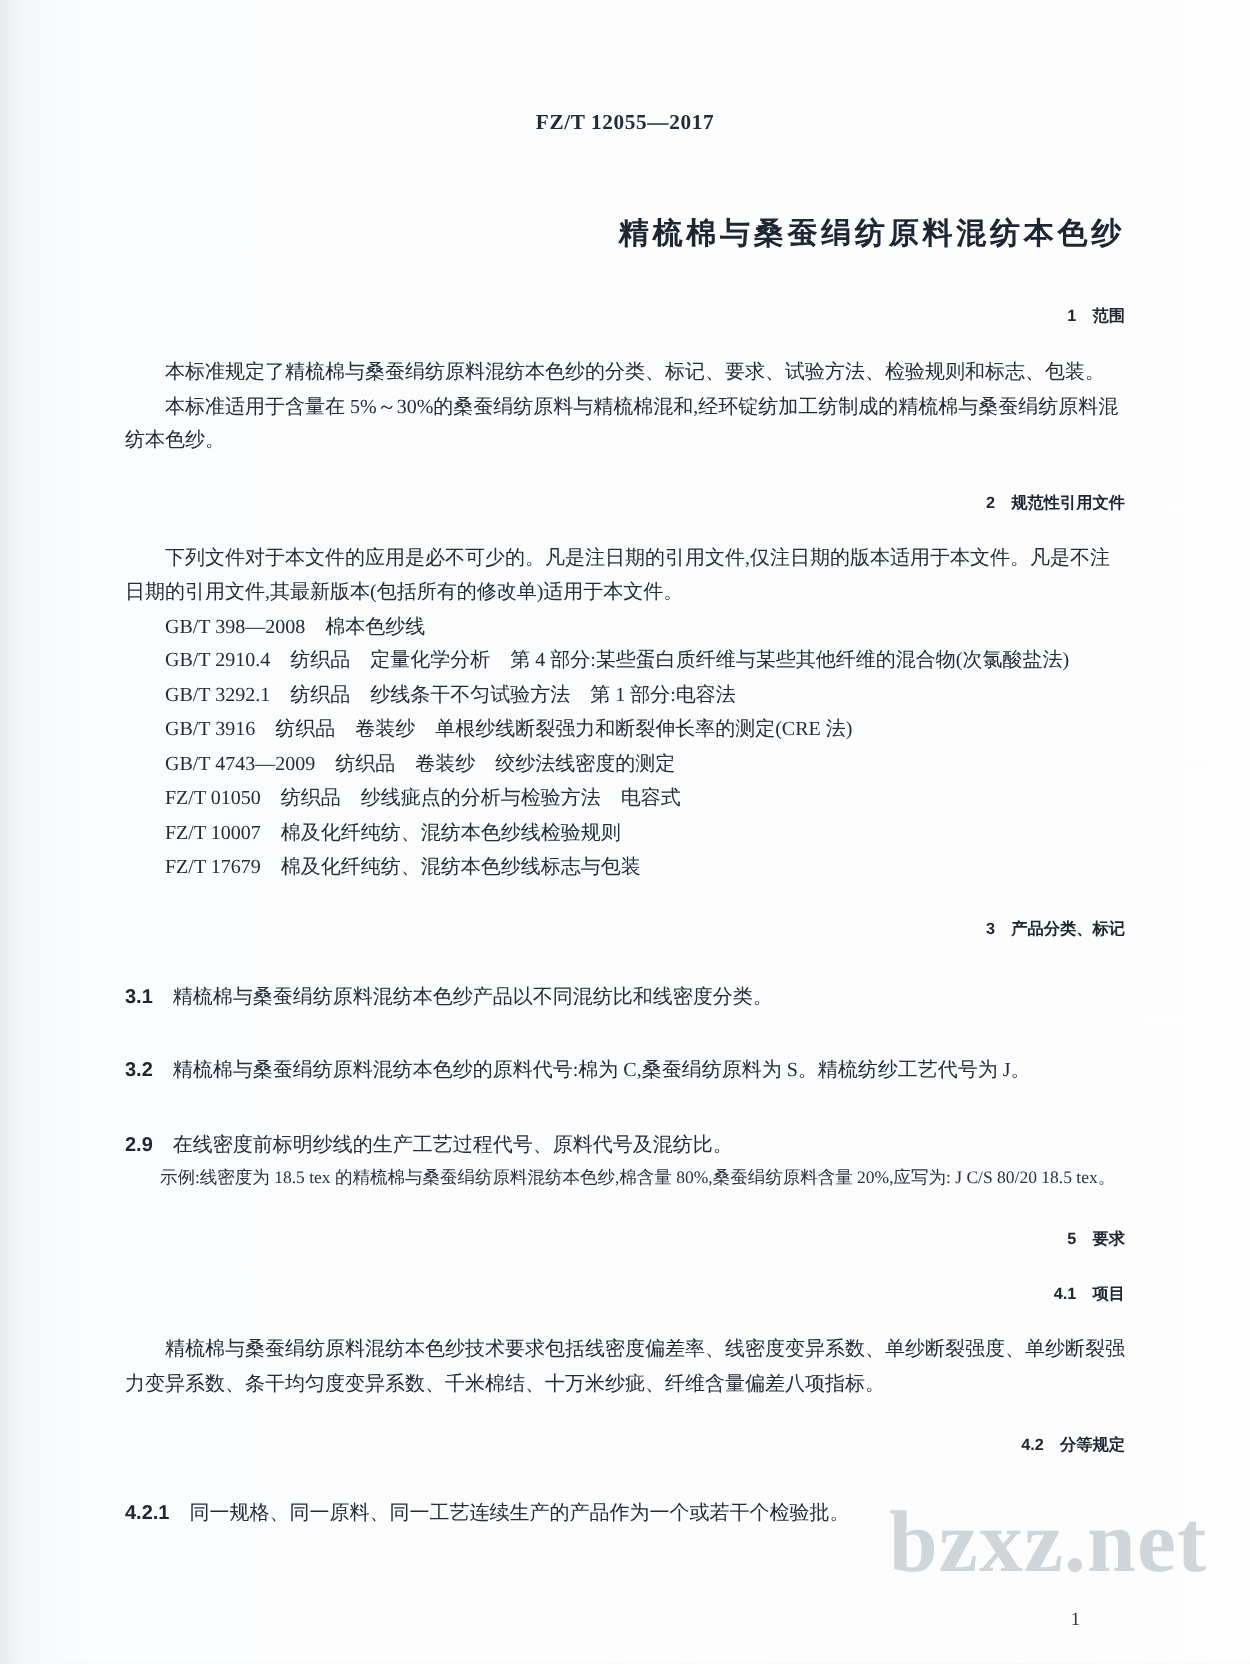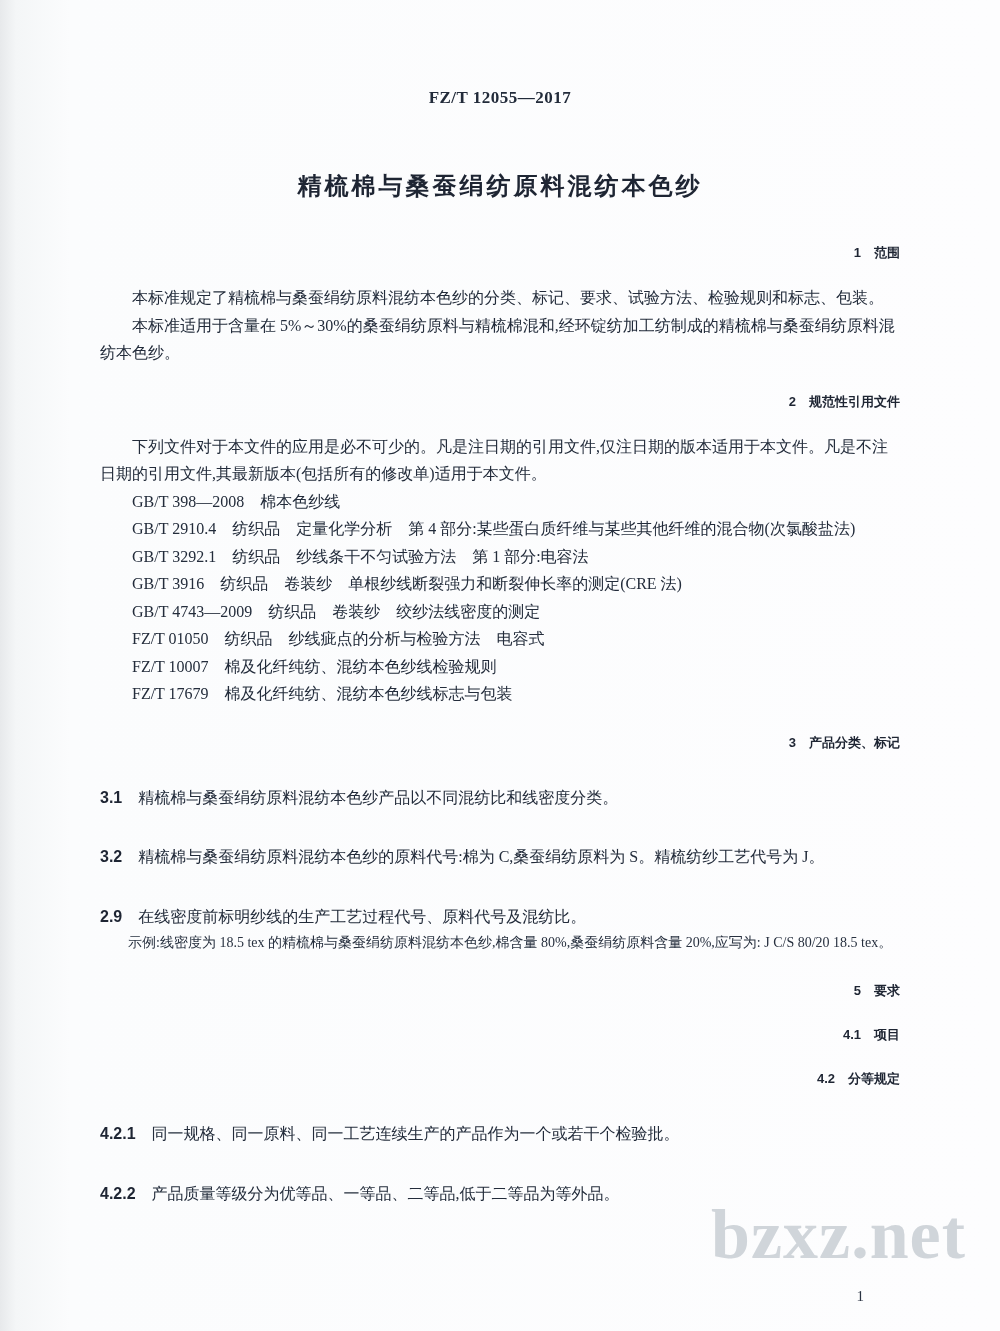--- a/index.html
+++ b/index.html
@@ -21,21 +21,21 @@
   }
   .std-no {
     text-align: center;
     font-weight: bold;
     font-size: 17px;
     letter-spacing: 0.5px;
     font-family: "Liberation Serif", "DejaVu Serif", serif;
   }
   .doc-title {
     margin: 62px 0 42px 0;
-    text-align: center;
+    text-align: right;
     font-size: 24px;
     font-weight: bold;
     letter-spacing: 3px;
     font-family: "Liberation Sans", "DejaVu Sans", sans-serif;
     color: #1e2533;
   }
   .sec-heading {
     margin: 26px 0 22px 0;
     font-size: 13px;
     font-weight: bold;
@@ -111,22 +111,22 @@
 
     <div class="sec-heading">3　产品分类、标记</div>
     <p class="clause"><span class="cnum">3.1</span><span>精梳棉与桑蚕绢纺原料混纺本色纱产品以不同混纺比和线密度分类。</span></p>
     <p class="clause"><span class="cnum">3.2</span><span>精梳棉与桑蚕绢纺原料混纺本色纱的原料代号:棉为 C,桑蚕绢纺原料为 S。精梳纺纱工艺代号为 J。</span></p>
     <p class="clause"><span class="cnum">2.9</span><span>在线密度前标明纱线的生产工艺过程代号、原料代号及混纺比。</span></p>
     <p class="example">示例:线密度为 18.5 tex 的精梳棉与桑蚕绢纺原料混纺本色纱,棉含量 80%,桑蚕绢纺原料含量 20%,应写为: J C/S 80/20 18.5 tex。</p>
 
     <div class="sec-heading">5　要求</div>
 
     <div class="sec-heading">4.1　项目</div>
+    <p class="indent">精梳棉与桑蚕绢纺原料混纺本色纱技术要求包括线密度偏差率、线密度变异系数、单纱断裂强度、单纱断裂强力变异系数、条干均匀度变异系数、千米棉结、十万米纱疵、纤维含量偏差八项指标。</p>
 
     <div class="sec-heading">4.2　分等规定</div>
     <p class="clause"><span class="cnum">4.2.1</span><span>同一规格、同一原料、同一工艺连续生产的产品作为一个或若干个检验批。</span></p>
-    <p class="clause"><span class="cnum">4.2.2</span><span>产品质量等级分为优等品、一等品、二等品,低于二等品为等外品。</span></p>
 
   </div>
 
   <div class="watermark">bzxz.net</div>
   <div class="page-number">1</div>
 </div>
 
 </body></html>

